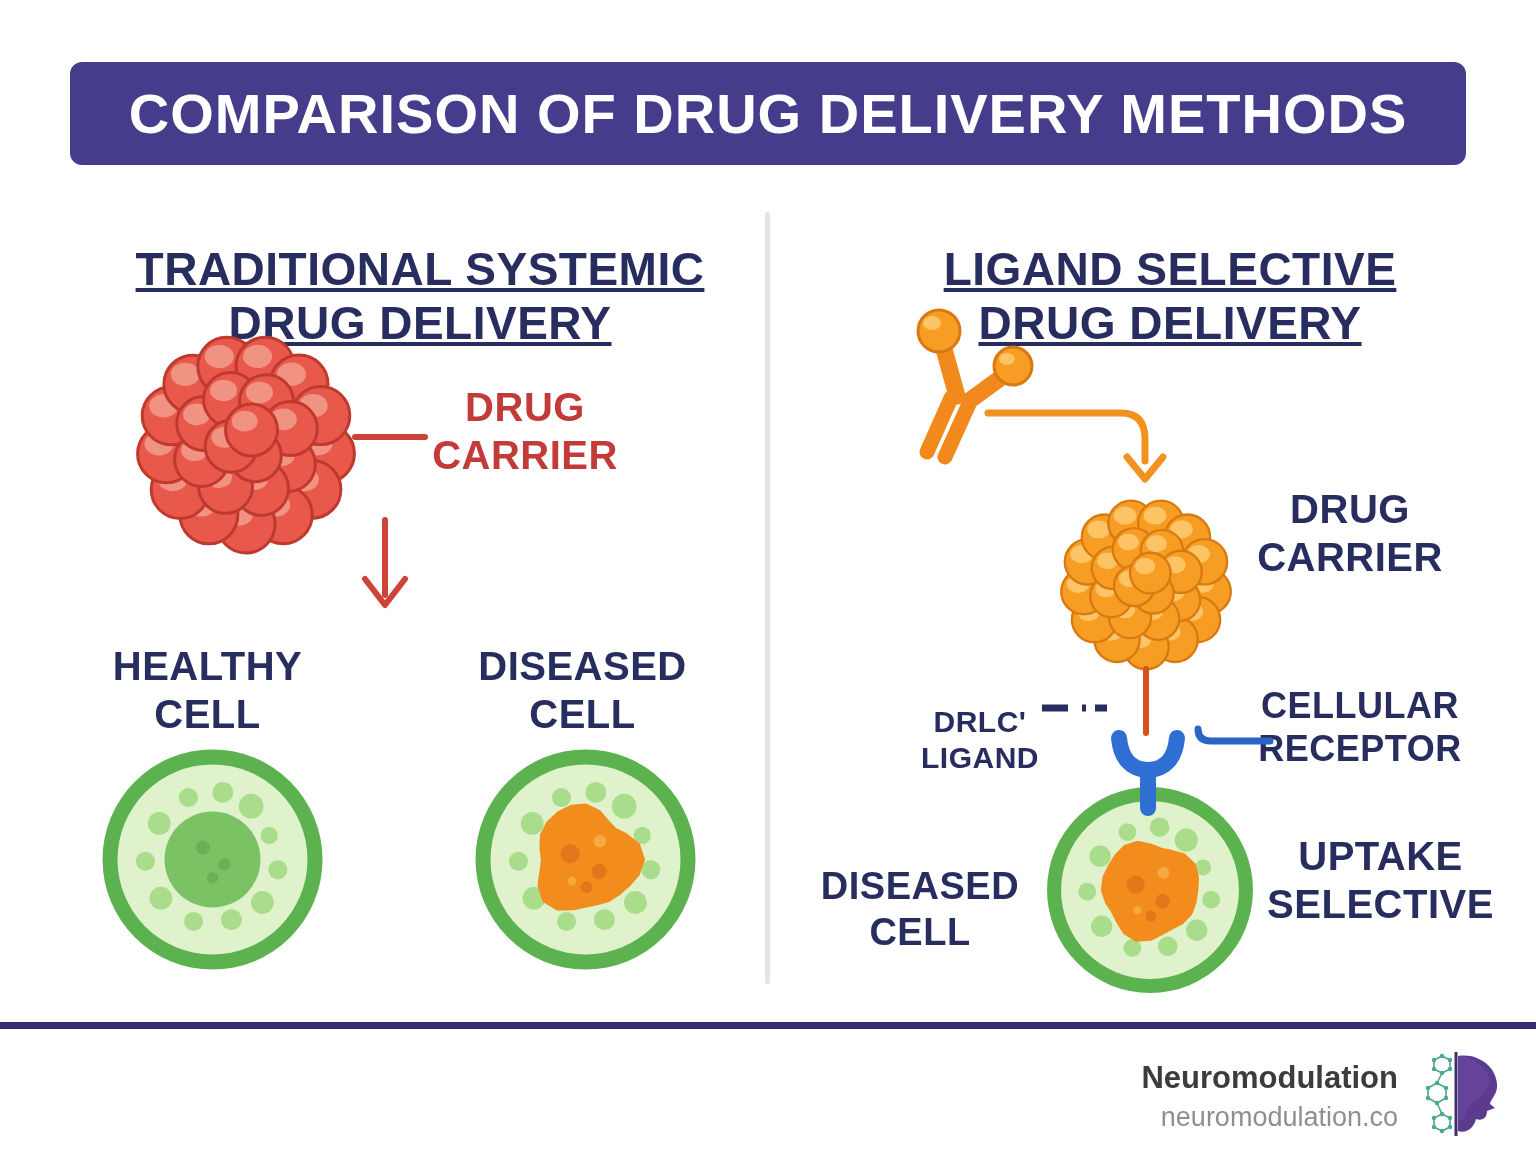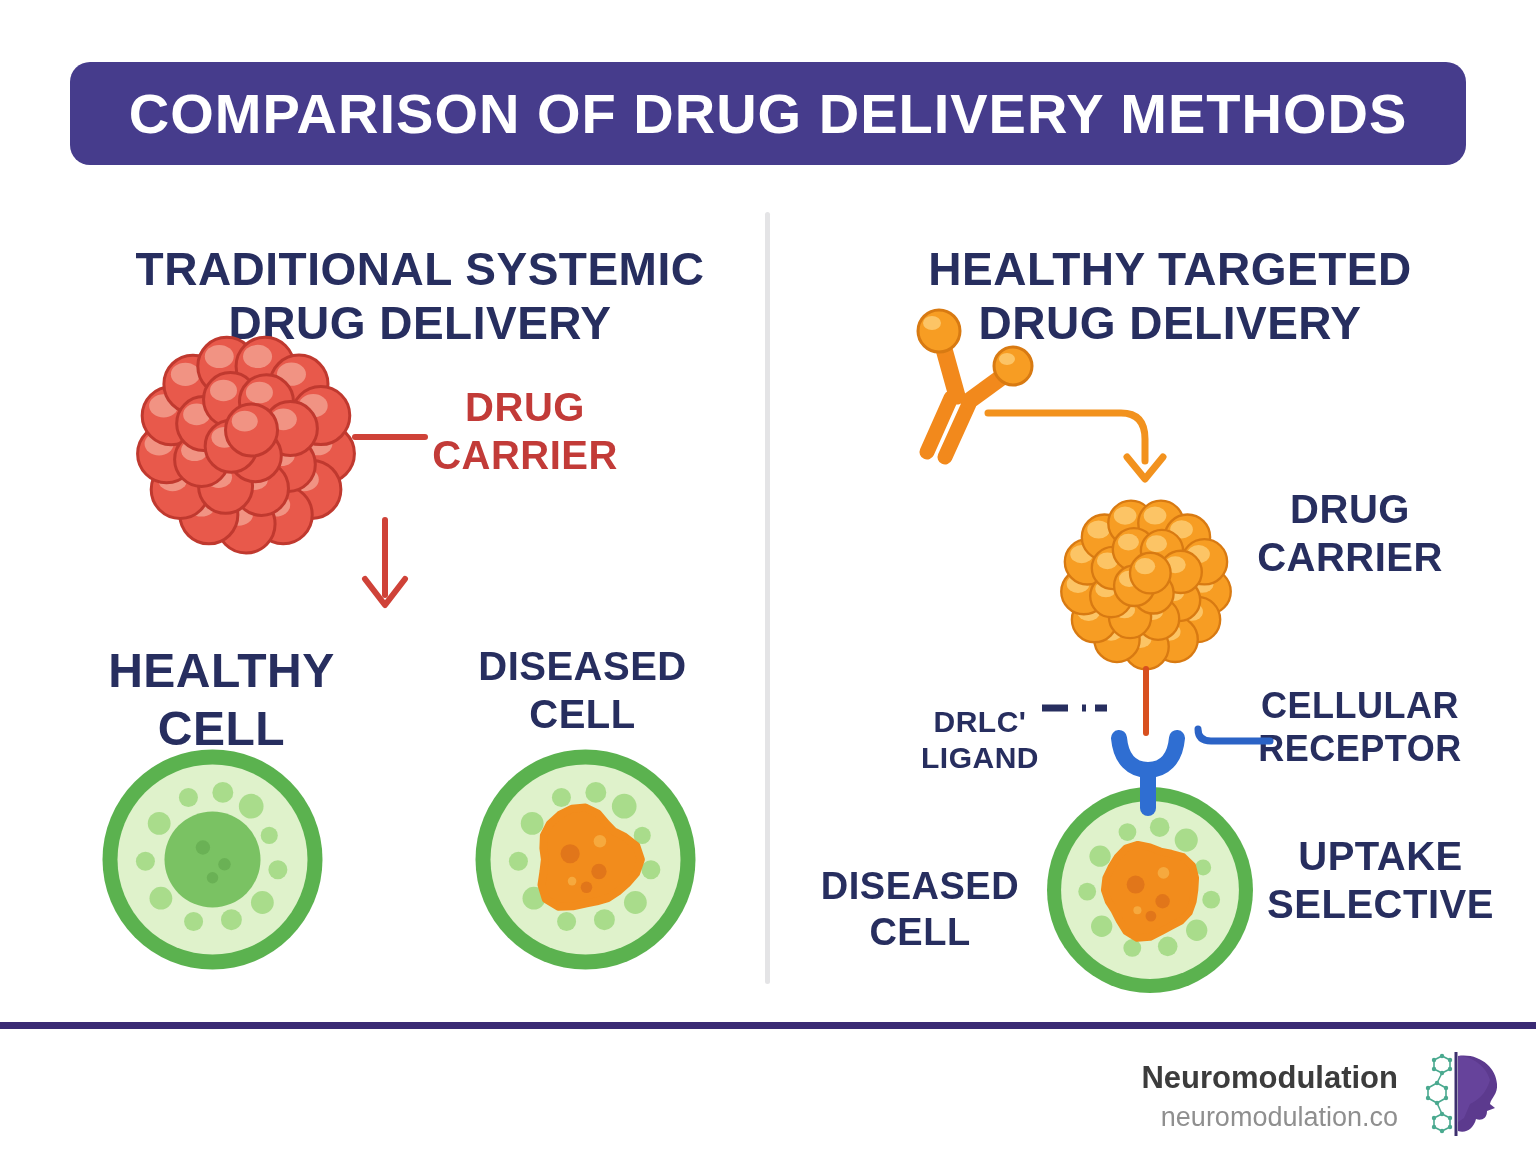--- a/index.html
+++ b/index.html
@@ -32,29 +32,29 @@
     --foot-dark:#3c3c3c;
     --foot-gray:#8f8f8f;
   }
   html,body{margin:0;padding:0;background:#ffffff;}
   .canvas{
     position:relative;width:1536px;height:1154px;background:#ffffff;overflow:hidden;
     font-family:"Liberation Sans", sans-serif;
   }
   .banner{
     position:absolute;left:70px;top:62px;width:1396px;height:103px;
-    background:var(--banner);border-radius:20px;
+    background:var(--banner);border-radius:12px;
     display:flex;align-items:center;justify-content:center;
   }
   .banner h1{
     margin:0;color:#ffffff;font-size:56px;font-weight:800;letter-spacing:1px;white-space:nowrap;
   }
   .heading{
     position:absolute;text-align:center;color:var(--navy);
-    font-size:46px;font-weight:800;line-height:1.16;letter-spacing:0.5px;
+    font-size:46px;font-weight:800;line-height:1.16;letter-spacing:0.5px;text-decoration:underline;
   }
   .heading span{display:block;}
   .lbl{
     position:absolute;text-align:center;font-weight:800;line-height:1.2;letter-spacing:0.5px;
     color:var(--navy);
   }
   .lbl span{display:block;}
   .lbl.red{color:var(--red);}
   .divider-v{
     position:absolute;left:765px;top:212px;width:5px;height:772px;
@@ -151,21 +151,21 @@
   <div class="lbl red" style="left:425px;top:383px;width:200px;font-size:40px;">
     <span>DRUG</span>
     <span>CARRIER</span>
   </div>
 
   <svg style="left:359px;top:515px;" width="52" height="108" viewBox="0 0 52 108">
     <line x1="26" y1="5" x2="26" y2="80" stroke="#cf4238" stroke-width="6" stroke-linecap="round"></line>
     <polyline points="6,64 26,90 46,64" fill="none" stroke="#cf4238" stroke-width="6" stroke-linecap="round" stroke-linejoin="round"></polyline>
   </svg>
 
-  <div class="lbl" style="left:94px;top:642px;width:255px;font-size:48px;">
+  <div class="lbl" style="left:80px;top:642px;width:255px;font-size:40px;">
     <span>HEALTHY</span>
     <span>CELL</span>
   </div>
 
   <div class="lbl" style="left:450px;top:642px;width:265px;font-size:40px;">
     <span>DISEASED</span>
     <span>CELL</span>
   </div>
 
   <svg style="left:95px;top:742px;" width="235" height="235" viewBox="0 0 235 235">
@@ -204,21 +204,21 @@
       <circle cx="174.26" cy="93.42" r="8.549999999999999" fill="#a9dc8b"></circle>
       <polygon points="172.9,117.5 168.1,131.1 159.0,141.5 149.7,149.7 139.8,156.1 128.7,159.4 117.5,161.5 104.9,164.3 90.2,164.7 77.8,157.2 73.5,142.9 75.6,128.7 76.9,117.5 75.4,106.2 75.9,93.5 81.9,81.9 91.8,72.9 103.9,66.7 117.5,65.5 129.8,71.6 138.2,81.6 145.7,89.3 156.7,94.9 168.3,103.9" fill="#f28c1c" stroke="#f28c1c" stroke-width="8" stroke-linejoin="round"></polygon>
       <circle cx="102.14" cy="111.74" r="9.600000000000001" fill="#e1761a"></circle>
       <circle cx="130.94" cy="129.5" r="7.68" fill="#e1761a"></circle>
       <circle cx="118.46" cy="145.34" r="5.76" fill="#e1761a"></circle>
       <circle cx="131.9" cy="99.25999999999999" r="6.24" fill="#f6a93e"></circle>
       <circle cx="104.06" cy="139.1" r="4.32" fill="#f6a93e"></circle>
     </svg>
 
   <h2 class="heading" style="left:900px;top:205px;width:540px;">
-    <span>HEALTHY TARGETED</span>
+    <span>LIGAND SELECTIVE</span>
     <span>DRUG DELIVERY</span>
   </h2>
 
   <svg style="left:885px;top:300px;" width="180" height="168" viewBox="0 0 180 168">
     <line x1="66" y1="98" x2="42" y2="152" stroke="#f2891c" stroke-width="15" stroke-linecap="round"></line>
     <line x1="84" y1="104" x2="60" y2="157" stroke="#f2891c" stroke-width="15" stroke-linecap="round"></line>
     <line x1="57" y1="42" x2="72" y2="96" stroke="#f2891c" stroke-width="17" stroke-linecap="round"></line>
     <line x1="121" y1="74" x2="84" y2="101" stroke="#f2891c" stroke-width="17" stroke-linecap="round"></line>
     <circle cx="54" cy="31" r="21" fill="#f79d23" stroke="#d87a12" stroke-width="3"></circle>
     <ellipse cx="47" cy="23" rx="9" ry="7" fill="#fcc96d" opacity="0.9"></ellipse>

